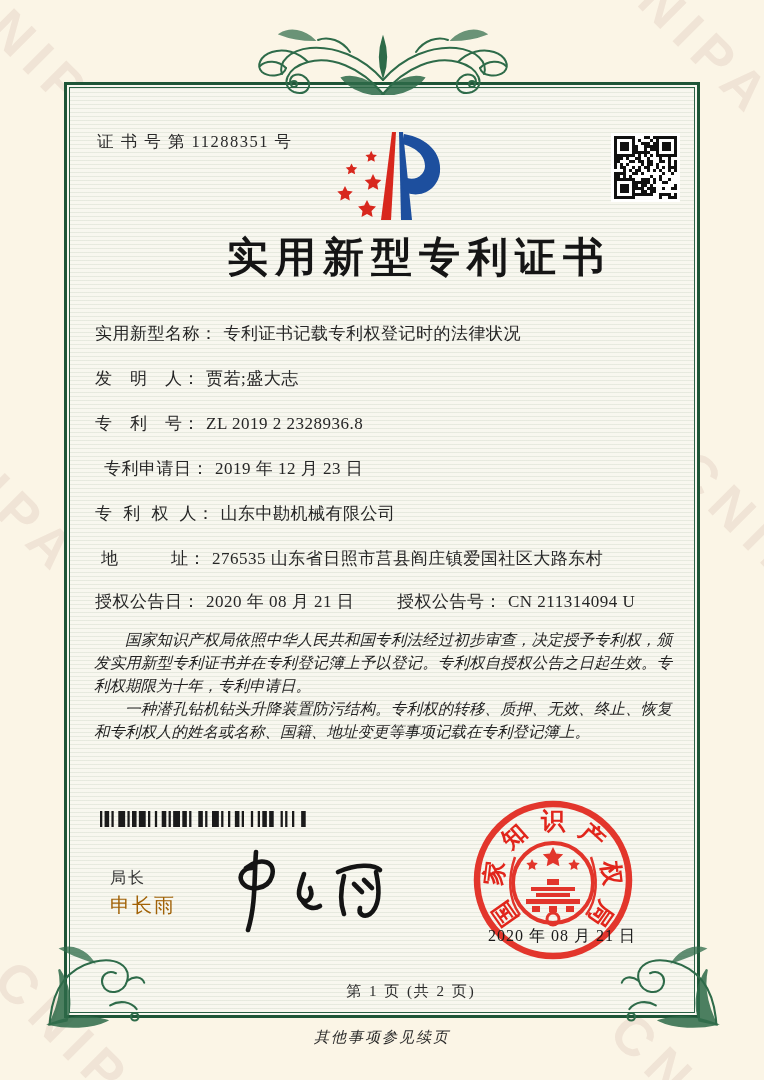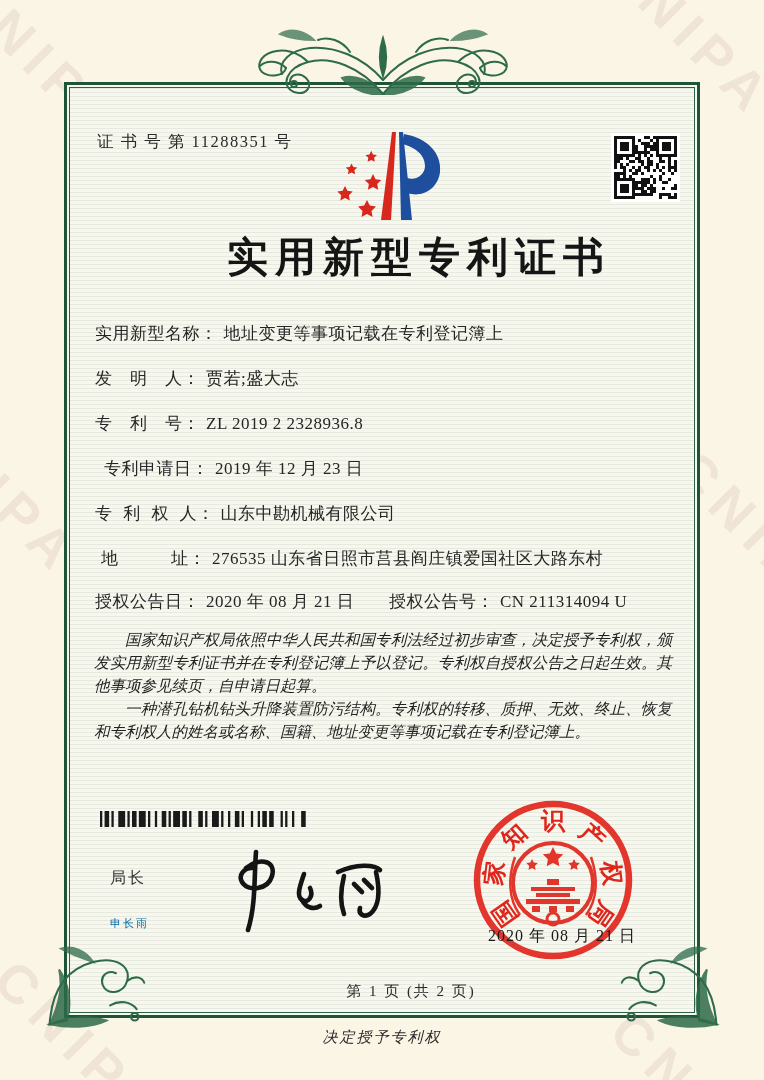--- a/index.html
+++ b/index.html
@@ -22,28 +22,28 @@
 
   .content { position:absolute; inset:0; z-index:3; }
 
   .cert-no { left:97px; top:131px; font-size:16.5px; letter-spacing:1.5px; color:#2a2a2a; }
   .title { left:64px; top:230px; width:710px; text-align:center; font-size:41px; font-weight:bold;
            letter-spacing:7px; color:#151515; }
 
   .field-row { left:95px; width:580px; font-size:17px; color:#262626; letter-spacing:0.5px; white-space:nowrap; }
   .field-label { display:inline-block; }
   .field-value { display:inline-block; margin-left:6px; }
-  .pair2 { position:absolute; left:294px; top:0; white-space:nowrap; }
+  .pair2 { position:absolute; left:302px; top:0; white-space:nowrap; }
 
   .paras { left:94px; top:628px; width:578px; font-size:15.5px; line-height:23px; color:#222;
            font-style:italic; text-align:justify; }
   .paras p { text-indent:2em; margin:0; }
 
   .sig-label { left:110px; top:868px; font-size:16px; font-family:"Liberation Sans","DejaVu Sans",sans-serif; color:#333; letter-spacing:2px; }
-  .sig-name  { left:110px; top:916px; font-size:11px; font-family:"Liberation Sans","DejaVu Sans",sans-serif; color:#0369a1; letter-spacing:2px; }
+  .sig-name  { left:110px; top:892px; font-size:20px; font-family:"Liberation Sans","DejaVu Sans",sans-serif; color:#a16207; letter-spacing:2px; }
 
   .seal-date { left:474px; top:926px; width:176px; font-size:16px; letter-spacing:1px; color:#1a1a1a; text-align:center; z-index:5;}
 
   .page-indicator { left:64px; top:982px; width:694px; text-align:center; font-size:15px; letter-spacing:2px; color:#2a2a2a; }
   .continuation  { left:64px; top:1028px; width:636px; text-align:center; font-size:15px; letter-spacing:2px; color:#2a2a2a; font-style:italic; }
 
   .qr-box { left:611px; top:133px; background:#ffffff; padding:3px; line-height:0; }
   .barcode-box { left:100px; top:811px; line-height:0; }
 
   svg text { font-family:"Liberation Serif","DejaVu Serif",serif; }
@@ -277,21 +277,21 @@
           <rect x="15" y="20" width="1" height="1" fill="#111"></rect>
           <rect x="18" y="20" width="1" height="1" fill="#111"></rect>
           <rect x="19" y="20" width="1" height="1" fill="#111"></rect>
           <rect x="20" y="20" width="1" height="1" fill="#111"></rect>
         </svg>
     </div>
 
     <div class="abs title">实用新型专利证书</div>
 
     <div class="abs field-row" style="top:322px;">
-      <span class="field-label">实用新型名称：</span><span class="field-value">地址变更等事项记载在专利登记簿上</span>
+      <span class="field-label">实用新型名称：</span><span class="field-value">专利证书记载专利权登记时的法律状况</span>
     </div>
     <div class="abs field-row" style="top:367px;">
       <span class="field-label">发　明　人：</span><span class="field-value">贾若;盛大志</span>
     </div>
     <div class="abs field-row" style="top:412px;">
       <span class="field-label">专　利　号：</span><span class="field-value">ZL 2019 2 2328936.8</span>
     </div>
     <div class="abs field-row" style="top:457px;margin-left:9px;">
       <span class="field-label">专利申请日：</span><span class="field-value">2019 年 12 月 23 日</span>
     </div>
@@ -302,21 +302,21 @@
       <span class="field-label">地　　　址：</span><span class="field-value">276535 山东省日照市莒县阎庄镇爱国社区大路东村</span>
     </div>
     <div class="abs field-row" style="top:590px;">
       <span class="field-label">授权公告日：</span><span class="field-value">2020 年 08 月 21 日</span>
       <span class="pair2">
         <span class="field-label">授权公告号：</span><span class="field-value">CN 211314094 U</span>
       </span>
     </div>
 
     <div class="abs paras">
-      <p>国家知识产权局依照中华人民共和国专利法经过初步审查，决定授予专利权，颁发实用新型专利证书并在专利登记簿上予以登记。专利权自授权公告之日起生效。其他事项参见续页，自申请日起算。</p>
+      <p>国家知识产权局依照中华人民共和国专利法经过初步审查，决定授予专利权，颁发实用新型专利证书并在专利登记簿上予以登记。专利权自授权公告之日起生效。专利权期限为十年，专利申请日。</p>
       <p>一种潜孔钻机钻头升降装置防污结构。专利权的转移、质押、无效、终止、恢复和专利权人的姓名或名称、国籍、地址变更等事项记载在专利登记簿上。</p>
     </div>
 
     <div class="abs barcode-box">
       <svg id="barcode-svg" width="208" height="16" preserveAspectRatio="none" viewBox="0 0 141.04999999999995 16">
           <rect x="0" y="0" width="1.55" height="16" fill="#1a1a1a"></rect>
           <rect x="3.1" y="0" width="3.1" height="16" fill="#1a1a1a"></rect>
           <rect x="7.75" y="0" width="1.55" height="16" fill="#1a1a1a"></rect>
           <rect x="12.4" y="0" width="4.65" height="16" fill="#1a1a1a"></rect>
           <rect x="18.6" y="0" width="1.55" height="16" fill="#1a1a1a"></rect>
@@ -388,16 +388,16 @@
         <rect x="81" y="111" width="8" height="6"></rect>
         <rect x="98" y="111" width="8" height="6"></rect>
         <circle cx="85" cy="124" r="6" fill="none" stroke="#e1251b" stroke-width="3"></circle>
         <path d="M47,62 C40,82 40,104 52,120" fill="none" stroke="#e1251b" stroke-width="2.5"></path>
         <path d="M123,62 C130,82 130,104 118,120" fill="none" stroke="#e1251b" stroke-width="2.5"></path>
       </g>
     </svg>
     <div class="abs seal-date">2020 年 08 月 21 日</div>
 
     <div class="abs page-indicator">第 1 页 (共 2 页)</div>
-    <div class="abs continuation">决定授予专利权</div>
+    <div class="abs continuation">其他事项参见续页</div>
 
   </div>
 </div>
 
 </body></html>

